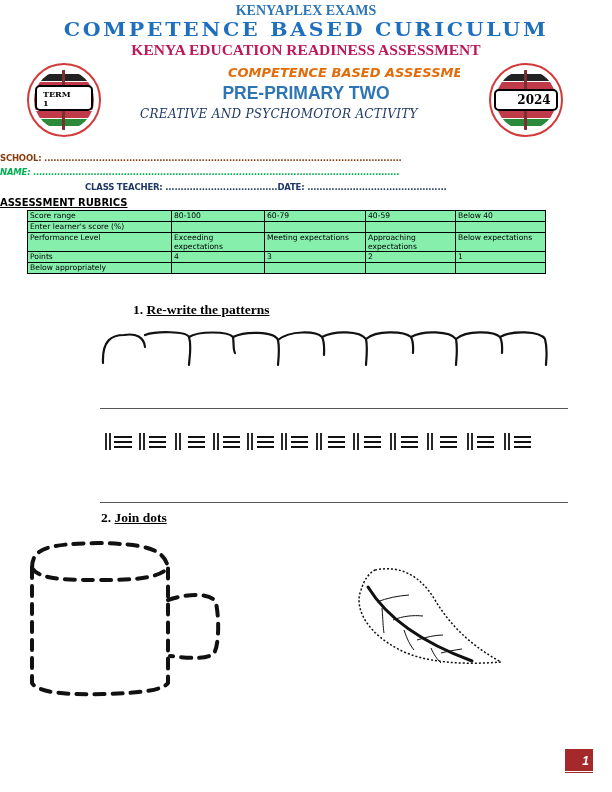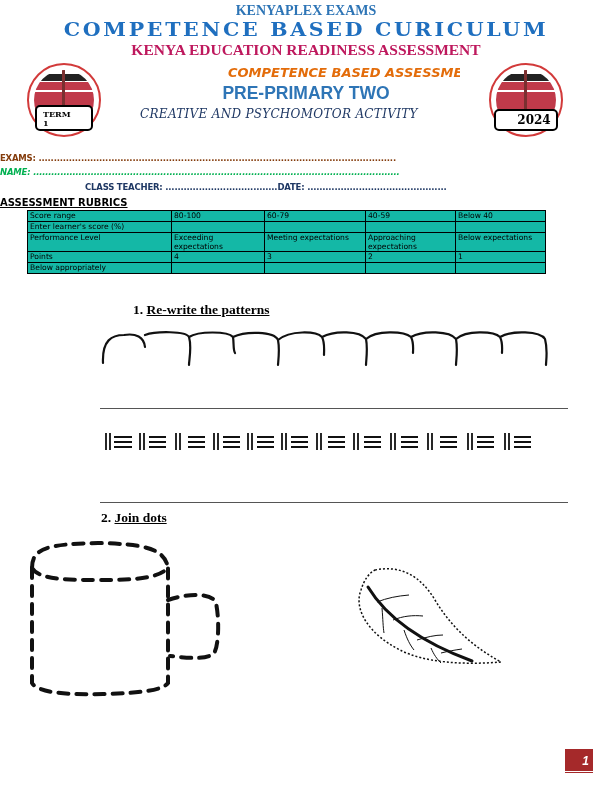--- a/index.html
+++ b/index.html
@@ -9,24 +9,24 @@
   .t1 { top:3px; font-family:"Liberation Serif", serif; font-weight:bold; font-size:14px; color:#2e75b6; }
   .t2 { top:18px; font-family:"DejaVu Serif", serif; font-weight:bold; font-size:19px; color:#1f6fbf; letter-spacing:2.5px; white-space:nowrap; transform:scaleX(1.08); }
   .t3 { top:41px; font-family:"Liberation Serif", serif; font-weight:bold; font-size:15.5px; color:#be185d; }
   .t4 { top:65px; left:228px; font-family:"DejaVu Sans", sans-serif; font-weight:bold; font-style:italic; font-size:13px; color:#e36c0a; white-space:nowrap; width:232px; overflow:hidden; }
   .t5 { top:83px; left:0; width:612px; text-align:center; font-family:"Liberation Sans", sans-serif; font-weight:bold; font-size:17.5px; color:#2e75b6; }
   .t6 { top:107px; left:140px; font-family:"DejaVu Serif", serif; font-size:12px; font-style:italic; color:#1f3864; letter-spacing:0.3px; white-space:nowrap; }
   .seal { width:74px; height:74px; border-radius:50%; border:2px solid #d23a3a; box-sizing:border-box; }
   .seal-inner { position:absolute; left:5px; top:5px; width:60px; height:60px; border-radius:50%; overflow:hidden;
     background:linear-gradient(#fff 0 6%, #222 6% 18%, #fff 18% 20%, #c03a4a 20% 34%, #fff 34% 36%, #c03a4a 36% 66%, #fff 66% 68%, #c03a4a 68% 80%, #fff 80% 82%, #2a8a3a 82% 94%, #fff 94%); }
   .seal-post { position:absolute; left:28px; top:0; width:3px; height:60px; background:#7a3030; }
-  .seal-label { position:absolute; background:#fff; border:2px solid #000; border-radius:5px; font-family:"DejaVu Serif", serif; font-weight:bold; box-sizing:border-box;margin-top:20px; }
+  .seal-label { position:absolute; background:#fff; border:2px solid #000; border-radius:5px; font-family:"DejaVu Serif", serif; font-weight:bold; box-sizing:border-box; }
   .field { font-family:"DejaVu Sans", sans-serif; font-weight:bold; font-size:8.5px; white-space:nowrap; letter-spacing:-0.2px; }
   .rub-title { top:197px; left:0; width:612px; text-align:left; font-family:"DejaVu Sans", sans-serif; font-weight:bold; font-size:10px; text-decoration:underline; }
-  table.rubric { position:absolute; top:210px; left:27px; width:519px; border-collapse:collapse; background:#14b8a6; font-family:"DejaVu Sans", sans-serif; font-size:7.6px; }
+  table.rubric { position:absolute; top:210px; left:27px; width:519px; border-collapse:collapse; background:#86efac; font-family:"DejaVu Sans", sans-serif; font-size:7.6px; }
   table.rubric td { border:1px solid #000; padding:0 2px; vertical-align:top; line-height:9px; height:10px; }
   table.rubric td.c0 { width:139px; }
   .q { font-family:"Liberation Serif", serif; font-weight:bold; font-size:13.5px; }
   .q u { text-decoration:underline; }
   .hr { height:0; border-top:1px solid #555; }
   .pageno { left:565px; top:749px; width:28px; height:22px; background:#a5292a; color:#fff; font-family:"Liberation Sans", sans-serif; font-weight:bold; font-style:italic; font-size:12px; text-align:right; box-sizing:border-box; padding:5px 4px 0 0; }
   .pageno-line { left:565px; top:772px; width:28px; border-top:1px solid #a5292a; }
 </style>
 </head>
 <body>
@@ -49,21 +49,21 @@
 </div>
 
 <div class="abs seal" style="left:489px; top:63px;">
   <div class="seal-inner">
       <div class="seal-post"></div>
     </div>
   <div class="seal-label" style="left:3px; top:24px; width:64px; height:22px; text-align:center; font-size:12px; line-height:18px;padding-left:16px;">2024</div>
 </div>
 
 <div class="abs field" style="left:0; top:153px; color:#843c0c;">
-  <span>EXAMS:</span>
+  <span>SCHOOL:</span>
   <span>......................................................................................................................</span>
 </div>
 <div class="abs field" style="left:0; top:167px; color:#00b050;font-style:italic;">
   <span>NAME:</span>
   <span>.........................................................................................................................</span>
 </div>
 <div class="abs field" style="left:85px; top:182px; color:#1f3864;">
   <span>CLASS TEACHER:</span>
   <span>.....................................</span><span>DATE:</span>
   <span>..............................................</span>

